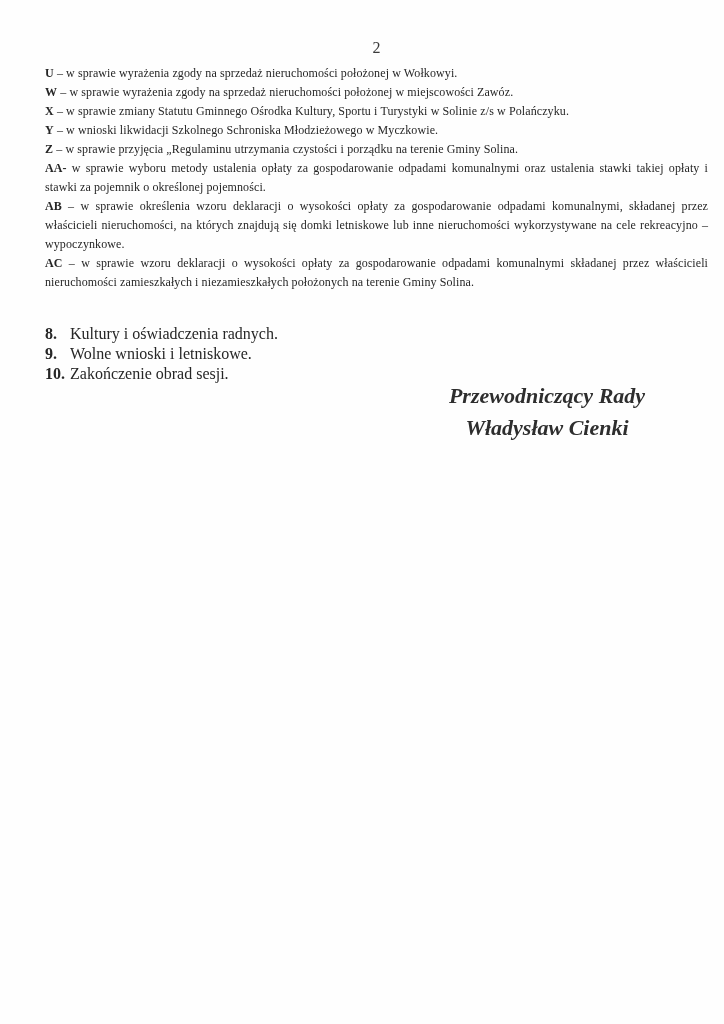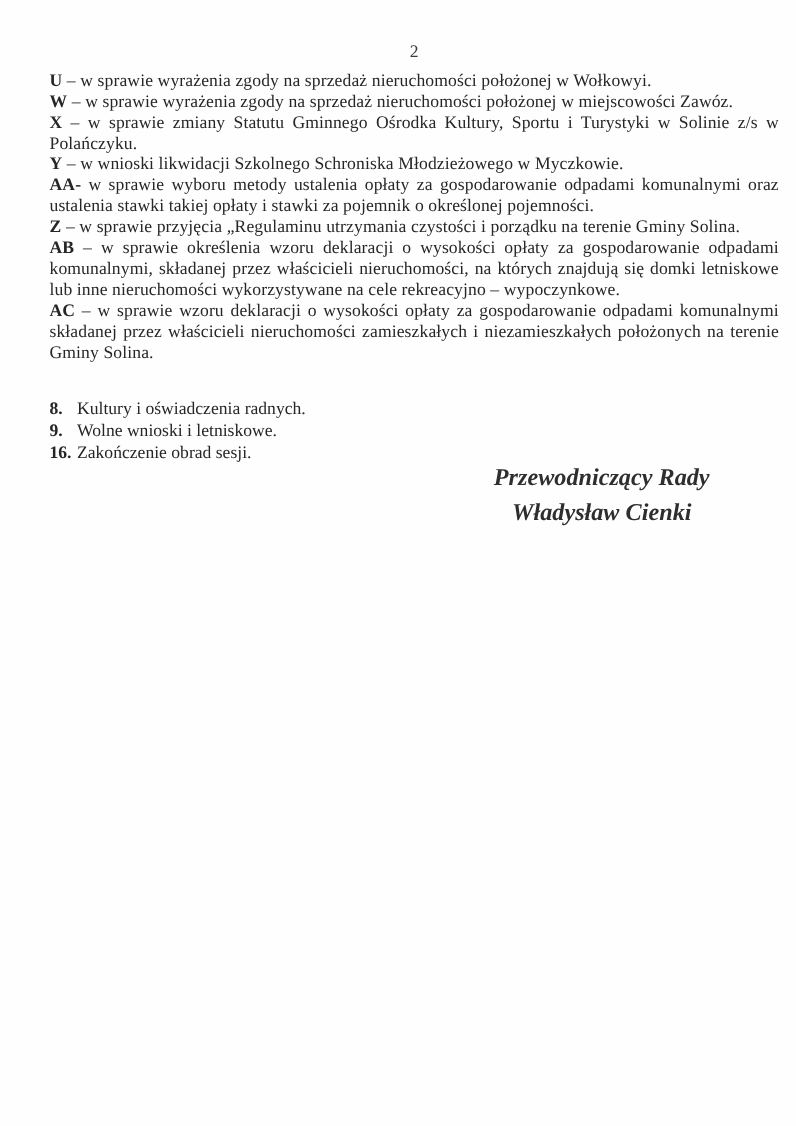--- a/index.html
+++ b/index.html
@@ -22,21 +22,21 @@
 
   .page-number {
     text-align: center;
     font-size: 16px;
     line-height: 19px;
     margin-bottom: 7px;
     color: #3a3a3a;
   }
 
   .resolutions p {
-    font-size: 16px;
+    font-size: 12px;
     line-height: 19px;
     text-align: justify;
     letter-spacing: 0.1px;
   }
 
   .prefix { font-weight: bold; }
 
   .agenda {
     margin-top: 32px;
   }
@@ -72,37 +72,37 @@
 <div class="page">
   <div class="content">
 
     <div class="page-number">2</div>
 
     <div class="resolutions">
       <p><span class="prefix">U</span> <span>– w sprawie wyrażenia zgody na sprzedaż nieruchomości położonej w Wołkowyi.</span></p>
       <p><span class="prefix">W</span> <span>– w sprawie wyrażenia zgody na sprzedaż nieruchomości położonej w miejscowości Zawóz.</span></p>
       <p><span class="prefix">X</span> <span>– w sprawie zmiany Statutu Gminnego Ośrodka Kultury, Sportu i Turystyki w Solinie z/s w Polańczyku.</span></p>
       <p><span class="prefix">Y</span> <span>– w wnioski likwidacji Szkolnego Schroniska Młodzieżowego w Myczkowie.</span></p>
+      <p><span class="prefix">Z</span> <span>– w sprawie przyjęcia „Regulaminu utrzymania czystości i porządku na terenie Gminy Solina.</span></p>
       <p><span class="prefix">AA-</span> <span>w sprawie wyboru metody ustalenia opłaty za gospodarowanie odpadami komunalnymi oraz ustalenia stawki takiej opłaty i stawki za pojemnik o określonej pojemności.</span></p>
-      <p><span class="prefix">Z</span> <span>– w sprawie przyjęcia „Regulaminu utrzymania czystości i porządku na terenie Gminy Solina.</span></p>
       <p><span class="prefix">AB</span> <span>– w sprawie określenia wzoru deklaracji o wysokości opłaty za gospodarowanie odpadami komunalnymi, składanej przez właścicieli nieruchomości, na których znajdują się domki letniskowe lub inne nieruchomości wykorzystywane na cele rekreacyjno – wypoczynkowe.</span></p>
       <p><span class="prefix">AC</span> <span>– w sprawie wzoru deklaracji o wysokości opłaty za gospodarowanie odpadami komunalnymi składanej przez właścicieli nieruchomości zamieszkałych i niezamieszkałych położonych na terenie Gminy Solina.</span></p>
     </div>
 
     <div class="agenda">
       <div class="agenda-item">
         <span class="agenda-num">8.</span>
         <span>Kultury i oświadczenia radnych.</span>
       </div>
       <div class="agenda-item">
         <span class="agenda-num">9.</span>
         <span>Wolne wnioski i letniskowe.</span>
       </div>
       <div class="agenda-item">
-        <span class="agenda-num">16.</span>
+        <span class="agenda-num">10.</span>
         <span>Zakończenie obrad sesji.</span>
       </div>
     </div>
 
     <div class="signature">
       <div class="sig-title">Przewodniczący Rady</div>
       <div class="sig-name">Władysław Cienki</div>
     </div>
 
   </div>

